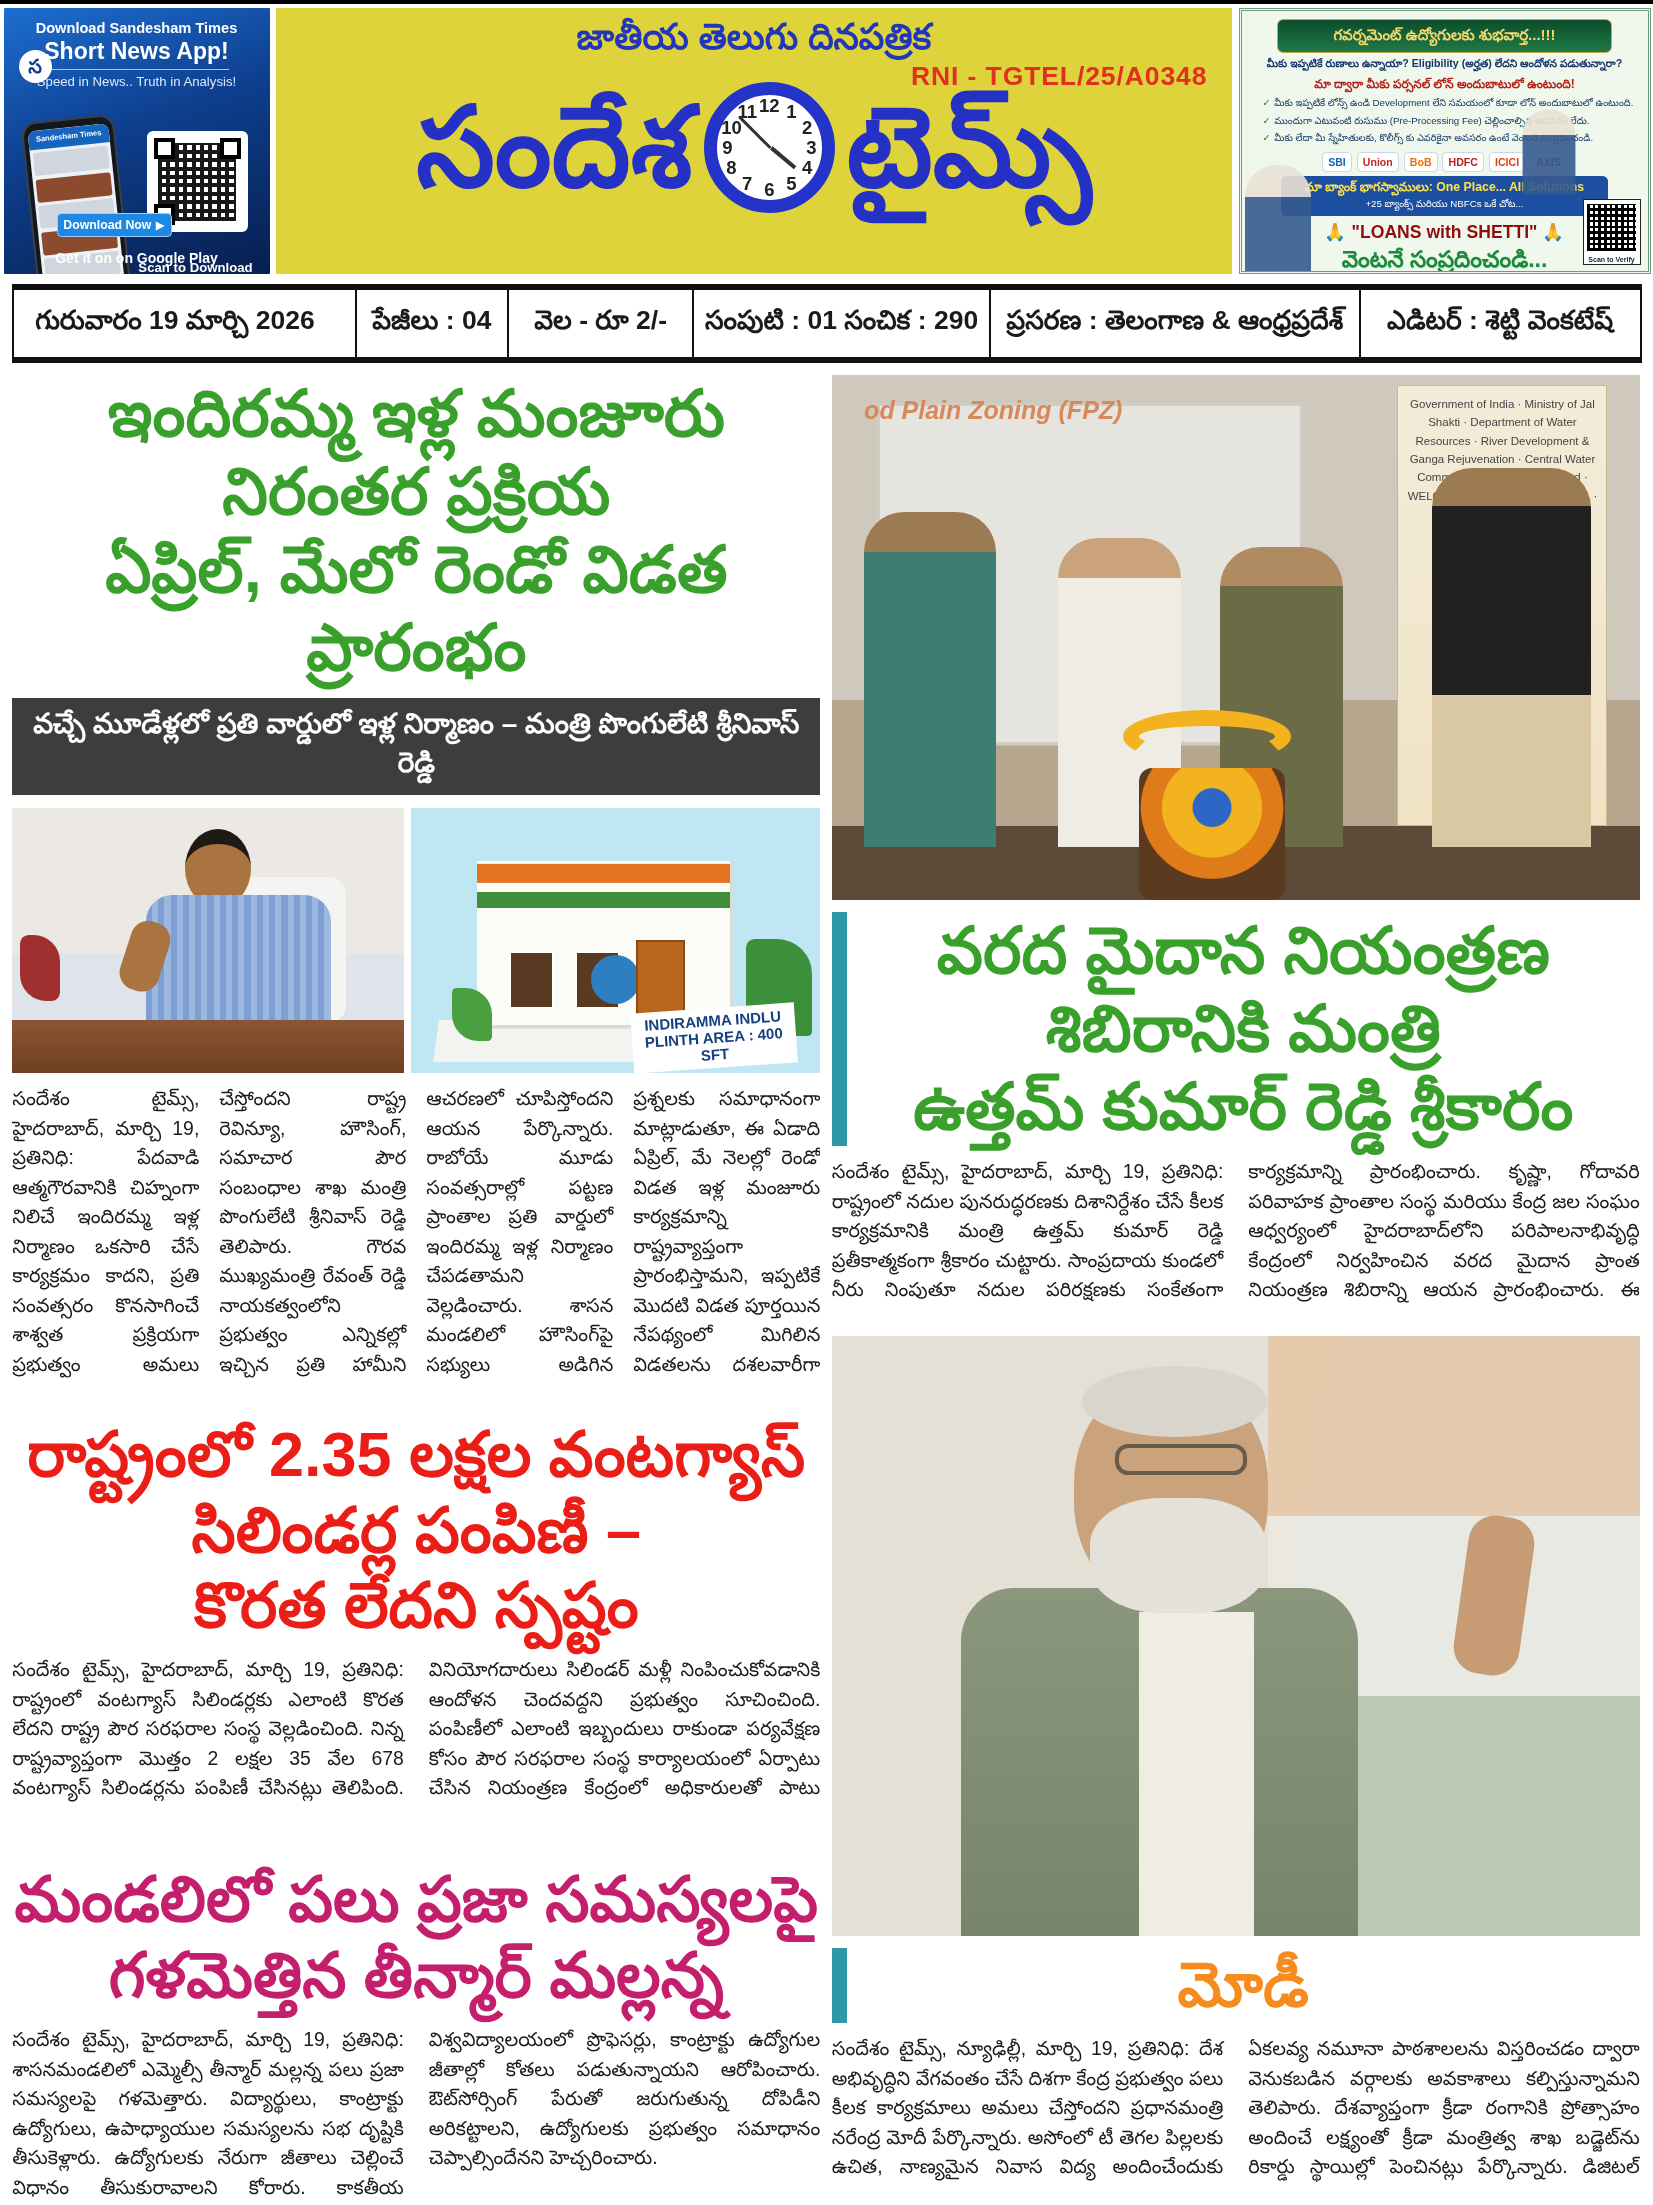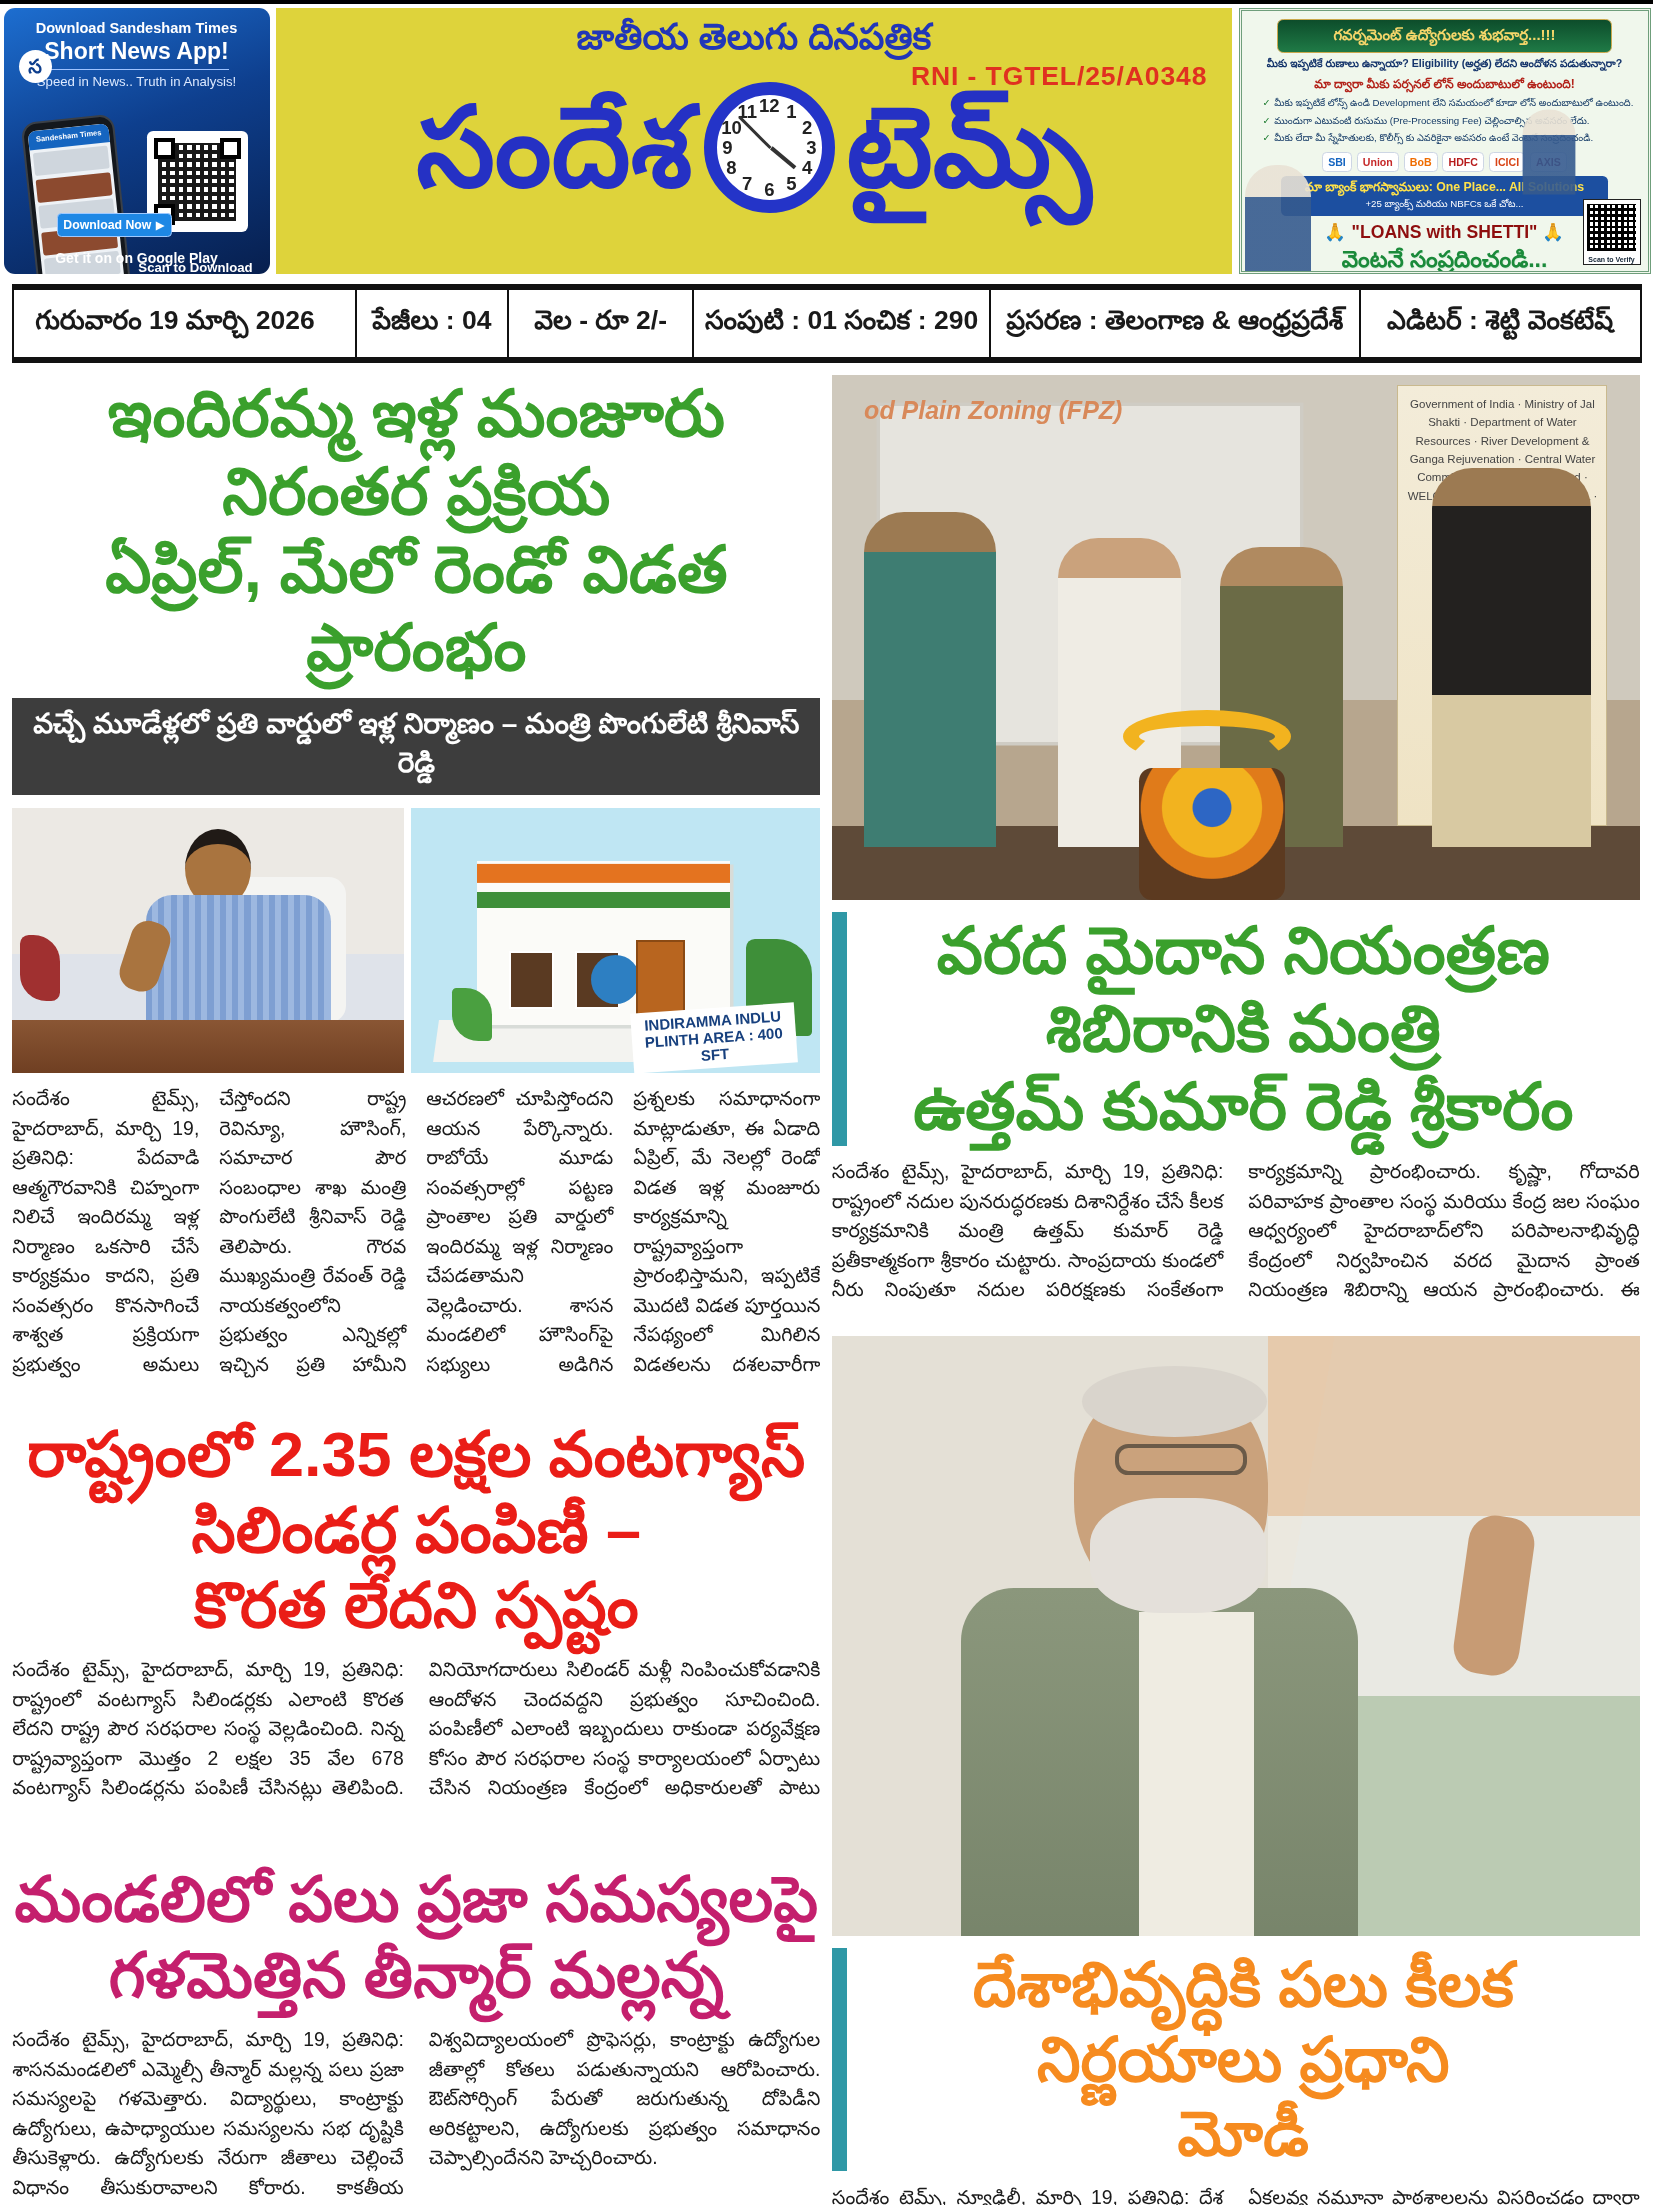--- a/index.html
+++ b/index.html
@@ -7,21 +7,21 @@
   .page {
     position:relative; width:1654px; height:2547px; margin:0 auto;
     background:#fff; overflow:hidden; border-top:4.4px solid #000;
     font-family:"Liberation Sans","DejaVu Sans",sans-serif; color:#1a1a1a;
   }
 
   
   .header { display:flex; gap:6.2px; padding:4.4px 3.5px 2.6px 3.5px; height:273px; }
 
   .ad-left {
-    width:266px; height:100%; border-radius:11px; overflow:hidden; position:relative;
+    width:266px; height:100%; border-radius:1px; overflow:hidden; position:relative;
     background:linear-gradient(160deg,#1d6ed0 0%,#0e3f8e 45%,#071f4e 100%);
     color:#fff; text-align:center; padding:11.5px 8px;
   }
   .ad-left .l1 { font-size:14.6px; font-weight:bold; }
   .ad-left .l2 { font-size:23px; font-weight:bold; margin-top:2.6px; border-bottom:1.3px solid #9fc3ff; display:inline-block; padding-bottom:3.5px;}
   .ad-left .l3 { font-size:13.2px; margin-top:4.4px; color:#dce9ff; }
   .ad-left .logo {
     position:absolute; left:15px; top:42px; width:33px; height:33px; border-radius:50%;
     background:#fff; color:#0d3e8d; font-weight:bold; font-size:19.4px; line-height:33px;
   }
@@ -368,21 +368,20 @@
         <div class="head"></div>
         <div class="hair"></div>
         <div class="beard"></div>
         <div class="specs"></div>
         <div class="handup"></div>
       </div>
 
       <div class="accent-head">
         <div class="accent-bar"></div>
         <div style="flex:1">
-          <div class="hl orange">దేశాభివృద్ధికి పలు కీలక నిర్ణయాలు  ప్రధాని</div>
           <div class="hl orange">మోడీ</div>
         </div>
       </div>
       <div class="body-txt cols2 h360">సందేశం టైమ్స్, న్యూఢిల్లీ, మార్చి 19, ప్రతినిధి: దేశ అభివృద్ధిని వేగవంతం చేసే దిశగా కేంద్ర ప్రభుత్వం పలు కీలక కార్యక్రమాలు అమలు చేస్తోందని ప్రధానమంత్రి నరేంద్ర మోదీ పేర్కొన్నారు. అసోంలో టీ తెగల పిల్లలకు ఉచిత, నాణ్యమైన నివాస విద్య అందించేందుకు ఏకలవ్య నమూనా పాఠశాలలను విస్తరించడం ద్వారా వెనుకబడిన వర్గాలకు అవకాశాలు కల్పిస్తున్నామని తెలిపారు. దేశవ్యాప్తంగా క్రీడా రంగానికి ప్రోత్సాహం అందించే లక్ష్యంతో క్రీడా మంత్రిత్వ శాఖ బడ్జెట్‌ను రికార్డు స్థాయిల్లో పెంచినట్లు పేర్కొన్నారు. డిజిటల్ భారతంలో భాగంగా యూపీఐ లావాదేవీలు ప్రపంచవ్యాప్తంగా విస్తరిస్తున్నాయని, దేశ ఆర్థిక వ్యవస్థలో డిజిటల్ చెల్లింపులు కీలక పాత్ర పోషిస్తున్నాయని వెల్లడించారు. ఇండియా పోస్టు ద్వారా వేగవంతమైన తపాలా సేవలను ప్రారంభించి ప్రజలకు మరింత సౌలభ్యం కల్పిస్తున్నట్లు తెలిపారు. అలాగే చిన్న జలవిద్యుత్ అభివృద్ధి పథకానికి కేంద్ర మంత్రివర్గం ఆమోదం తెలిపి, 2026-27 నుంచి 2030-31 వరకు 1500 మెగావాట్లు విద్యుత్ ఉత్పత్తి లక్ష్యంగా ముందుకు సాగుతున్నామని పేర్కొన్నారు. దేశాన్ని అభివృద్ధి పథంలో నడిపించేందుకు ఈ చర్యలు దోహదపడతాయని ప్రధాని అన్నారు.</div>
 
     </div>
   </div>
 
 </div>
 

